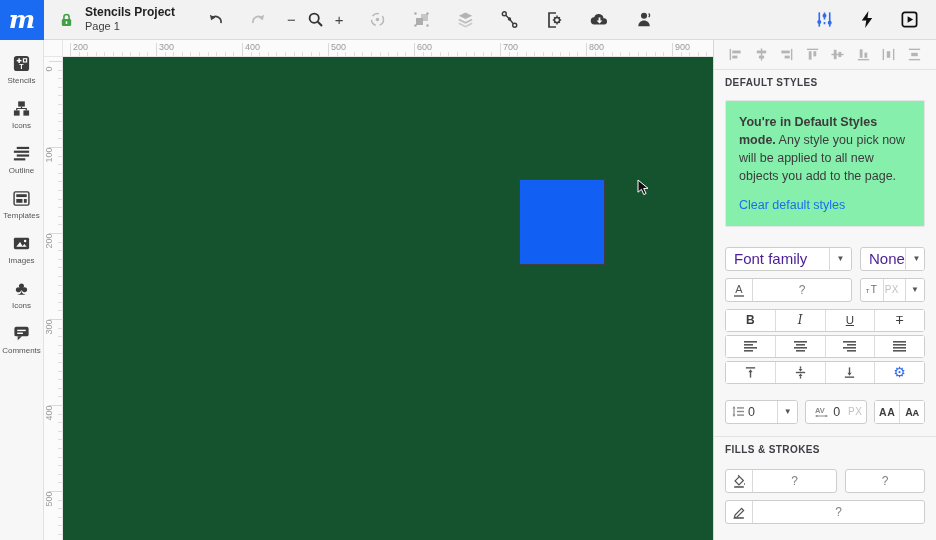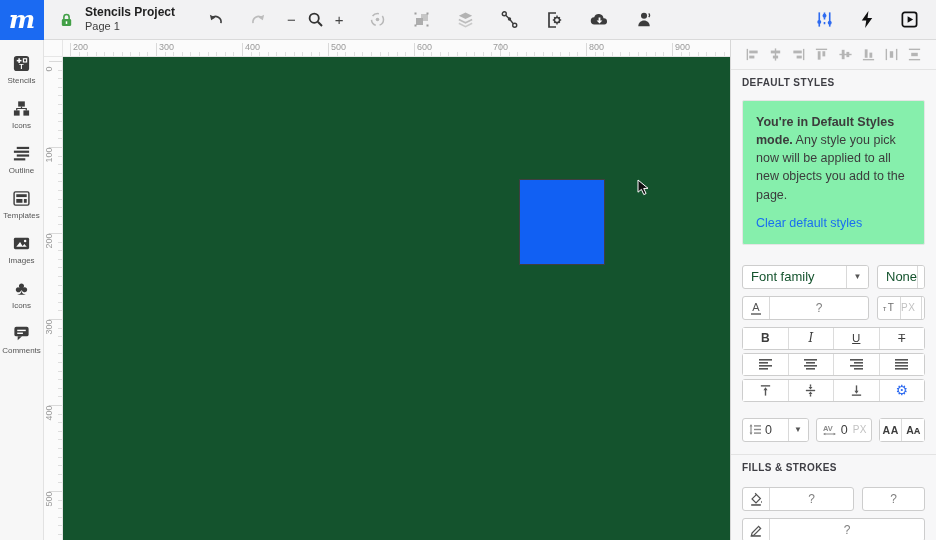--- a/index.html
+++ b/index.html
@@ -40,33 +40,33 @@
   .corner { position:absolute; left:0; top:0; width:19px; height:17px; background:#fbfbfb; border-right:1px solid #e6e6e6; border-bottom:1px solid #e6e6e6; }
   .hr-label { position:absolute; top:2px; font-size:9px; color:#9a9a9a; }
   .hr-tick { position:absolute; bottom:0; width:1px; height:13px; background:#d9d9d9; }
   .vr-label { position:absolute; left:-5px; width:20px; text-align:center; font-size:9px; color:#9a9a9a; transform:rotate(-90deg); }
   .vr-tick { position:absolute; right:0; height:1px; width:13px; background:#d9d9d9; }
 
   .shape-rect { position:absolute; left:475px; top:139px; width:86px; height:86px; background:#1160f3; border:1px solid #3f3f3f; cursor:move; }
   .cursor { position:absolute; left:593px; top:139px; }
 
   
-  .rpanel { width:206px; background:#f7f7f8; border-left:1px solid #d7d7d7; font-size:12px; }
+  .rpanel { width:223px; background:#f7f7f8; border-left:1px solid #d7d7d7; font-size:12px; }
   .align-row { height:29px; display:flex; align-items:center; justify-content:space-between; padding:0 12px; }
   .sec-head { border-top:1px solid #e3e3e3; padding:7px 11px 6px; font-size:10px; font-weight:bold; letter-spacing:.4px; color:#3e3e44; }
   .notice { margin:6px 11px 12px; background:#86efac; border:1px solid #e5e5e5; border-radius:2px; padding:12px 13px; font-size:12.5px; color:#3c3c3c; line-height:1.45; }
   .notice .nb { font-weight:bold; }
   .notice .link { color:#1a6ef0; margin-top:10px; cursor:pointer; }
   .sec-body { padding:4px 11px 12px; }
   .row { display:flex; gap:8px; margin-top:7px; }
   .ctl { background:#fff; border:1px solid #cdcdcd; border-radius:3px; height:24px; display:flex; align-items:center; overflow:hidden; }
   .seg { display:flex; align-items:center; justify-content:center; height:100%; }
   .seg + .seg { border-left:1px solid #d9d9d9; }
   .arrow-seg { width:22px; color:#555; font-size:8px; flex:0 0 auto; background:#fff; cursor:pointer; }
-  .ph { color:#14532d; font-size:13px; }
+  .ph { color:#4c1d95; font-size:15px; }
   .unit { color:#c2c2c2; font-size:10px; letter-spacing:.5px; }
   .qmark { color:#808080; font-size:12px; }
   .val { color:#3f3f3f; font-size:12.5px; }
   .btn-group { display:flex; width:100%; background:#fff; border:1px solid #cdcdcd; border-radius:3px; height:23px; }
   .btn-group .gb { flex:1; display:flex; align-items:center; justify-content:center; cursor:pointer; background:#fff; border:none; }
   .btn-group .gb + .gb { border-left:1px solid #dcdcdc; }
   .bold-b { font-weight:bold; font-size:12px; color:#3d3d3d; }
   .ital-i { font-style:italic; font-family:"DejaVu Serif", serif; font-size:12px; color:#3d3d3d; }
   .und-u { font-size:11.5px; color:#3d3d3d; text-decoration:underline; }
   .strk { font-size:11.5px; color:#3d3d3d; text-decoration:line-through; }
@@ -282,21 +282,21 @@
         <span class="hr-label" style="left: 10px;">200</span>
         <div class="hr-tick" style="left: 93px;"></div>
         <span class="hr-label" style="left: 96px;">300</span>
         <div class="hr-tick" style="left: 179px;"></div>
         <span class="hr-label" style="left: 182px;">400</span>
         <div class="hr-tick" style="left: 265px;"></div>
         <span class="hr-label" style="left: 268px;">500</span>
         <div class="hr-tick" style="left: 351px;"></div>
         <span class="hr-label" style="left: 354px;">600</span>
         <div class="hr-tick" style="left: 437px;"></div>
-        <span class="hr-label" style="left: 430px;">700</span>
+        <span class="hr-label" style="left: 440px;">700</span>
         <div class="hr-tick" style="left: 523px;"></div>
         <span class="hr-label" style="left: 526px;">800</span>
         <div class="hr-tick" style="left: 609px;"></div>
         <span class="hr-label" style="left: 612px; text-align: center;">900</span>
       </div>
     <div class="vruler">
         <div class="vr-tick" style="top: 4px;"></div>
         <span class="vr-label" style="top: 7px;">0</span>
         <div class="vr-tick" style="top: 90px;"></div>
         <span class="vr-label" style="top: 93px;">100</span>

